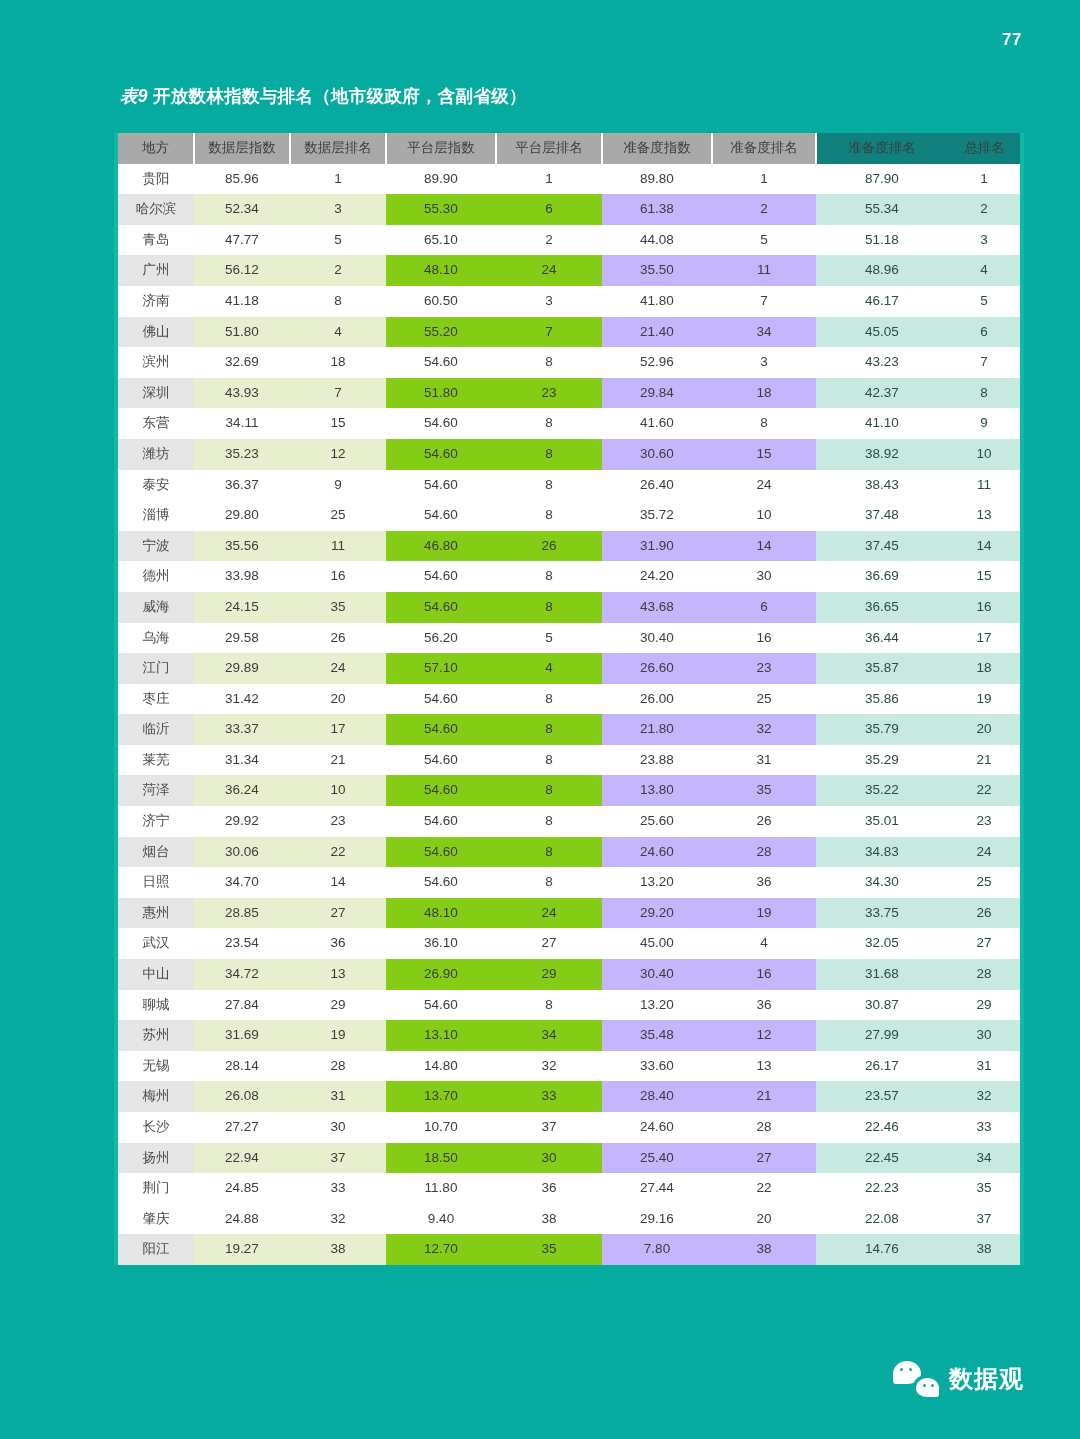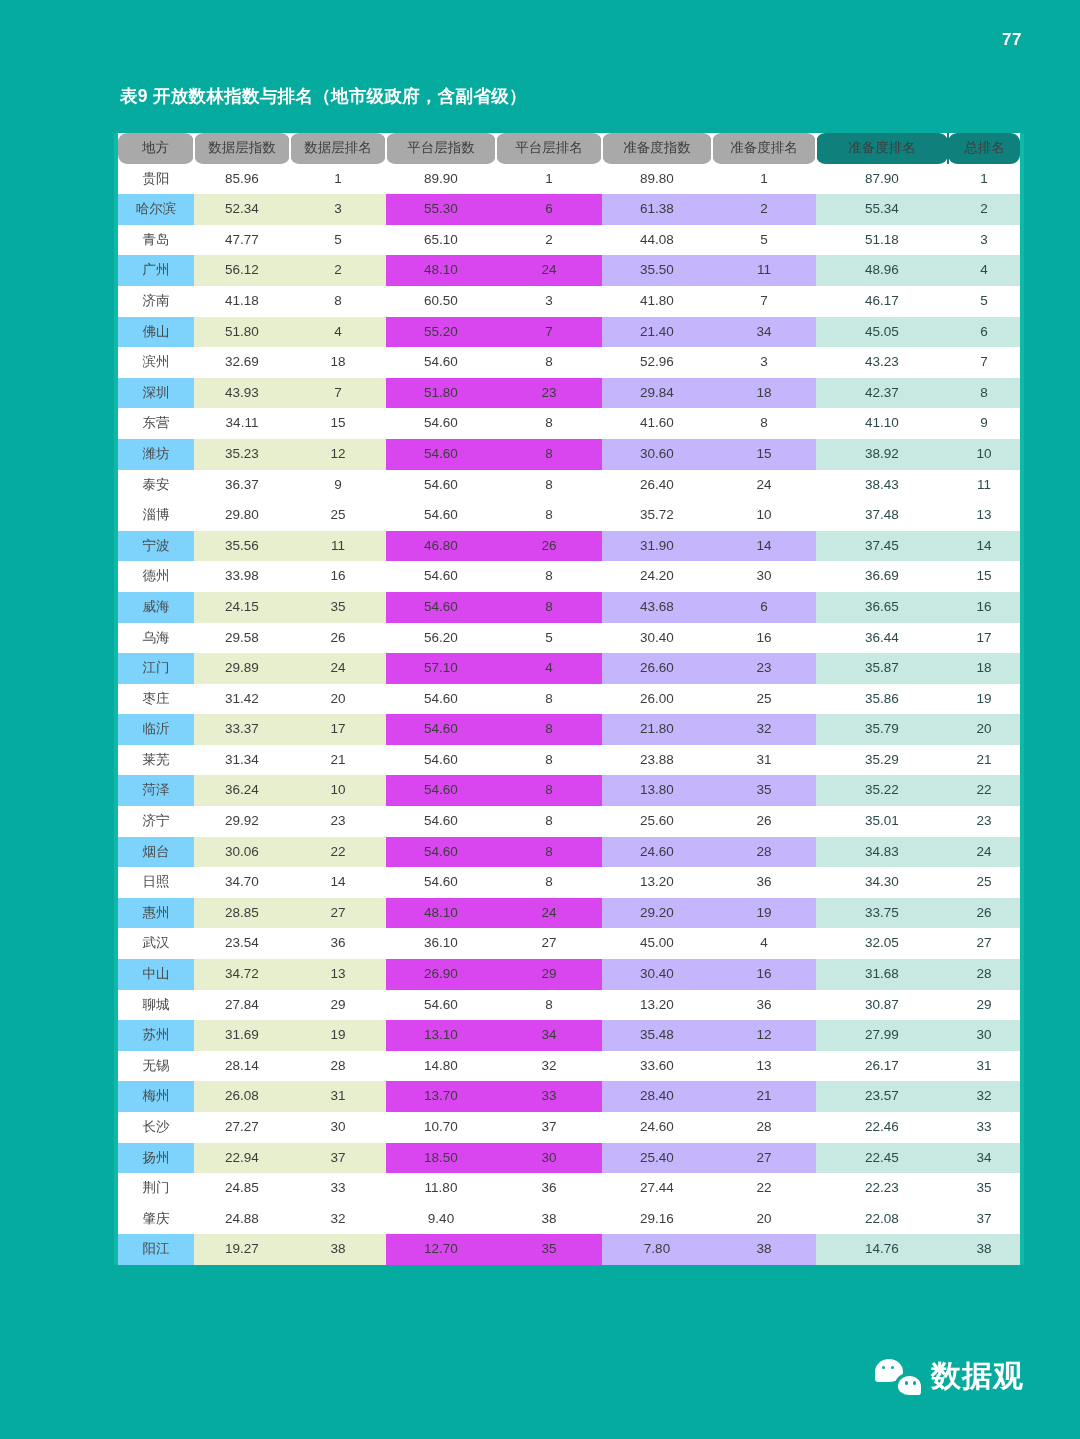--- a/index.html
+++ b/index.html
@@ -36,21 +36,21 @@
   .table-title {
     position: absolute;
     left: 120px;
     top: 84px;
     color: #ffffff;
     font-size: 17.5px;
     font-weight: bold;
     letter-spacing: 0.3px;
     white-space: nowrap;
   }
-  .table-title .tbl-num { font-weight: bold; }
+  .table-title .tbl-num { font-weight: bold; font-style: italic; }
   .table-title .tbl-text { font-weight: bold; }
 
   .table-wrap {
     position: absolute;
     left: 118px;
     top: 133px;
     width: 902px;
   }
 
   table.idx {
@@ -73,21 +73,20 @@
 
   
   thead th {
     background: #a9a9a9;
     color: #ffffff;
     font-weight: normal;
     font-size: 13.5px;
     height: 34px;
     line-height: 34px;
     border-right: 2px solid #ffffff;
-    border-radius: 9px;
   }
   thead th.g-place { background: #a9a9a9; }
   thead th.g-data  { background: #a9a9a9; }
   thead th.g-plat  { background: #a9a9a9; margin-left: 44px; }
   thead th.g-ready { background: #a9a9a9; }
   thead th.g-index { background: #10807d; border-right: 2px solid #10807d; }
   thead th.g-index.last { border-right: none; }
   thead th.sep-left { border-left: 2px solid #ffffff; }
 
   
@@ -96,23 +95,23 @@
   col.c-dr    { width: 96px; }
   col.c-pi    { width: 110px; }
   col.c-pr    { width: 106px; }
   col.c-ri    { width: 110px; }
   col.c-rr    { width: 104px; }
   col.c-oi    { width: 132px; }
   col.c-tr    { width: 72px; }
 
   
   tbody tr td.place { color: #4a4a4a; }
-  tbody tr.even td.place { background: #7dd3fc; }
+  tbody tr.even td.place { background: #e5e5e5; }
   tbody tr.even td.data  { background: #e8efcf; }
-  tbody tr.even td.plat  { background: #d946ef; }
+  tbody tr.even td.plat  { background: #84cc16; }
   tbody tr.even td.ready { background: #c4b5fd; }
   tbody tr.even td.index { background: #c7e9e2; }
   tbody tr.odd  td       { background: #ffffff; }
 
   tbody tr.even td.index, tbody tr.odd td.index { color: #2c4a4a; }
   td.oi { font-weight: normal; }
 
   
   .rail {
     position: absolute;
@@ -157,21 +156,21 @@
     width: 3.4px; height: 3.4px;
     border-radius: 50%;
     background: #0ea99c;
   }
   .logo .wechat-icon .d1 { left: 7px;  top: 7px; }
   .logo .wechat-icon .d2 { left: 16px; top: 7px; }
   .logo .wechat-icon .d3 { right: 13px; bottom: 10px; }
   .logo .wechat-icon .d4 { right: 5px;  bottom: 10px; }
   .logo .logo-text {
     color: #ffffff;
-    font-size: 30px;
+    font-size: 24px;
     font-weight: bold;
     letter-spacing: 1px;
   }
 </style>
 </head>
 <body>
 
 <div class="watermark" style="left:180px;top:360px;width:26px;height:120px;transform:rotate(30deg);"></div>
 <div class="watermark" style="left:430px;top:470px;width:200px;height:26px;transform:rotate(8deg);"></div>
 <div class="watermark" style="left:600px;top:470px;width:26px;height:180px;"></div>

